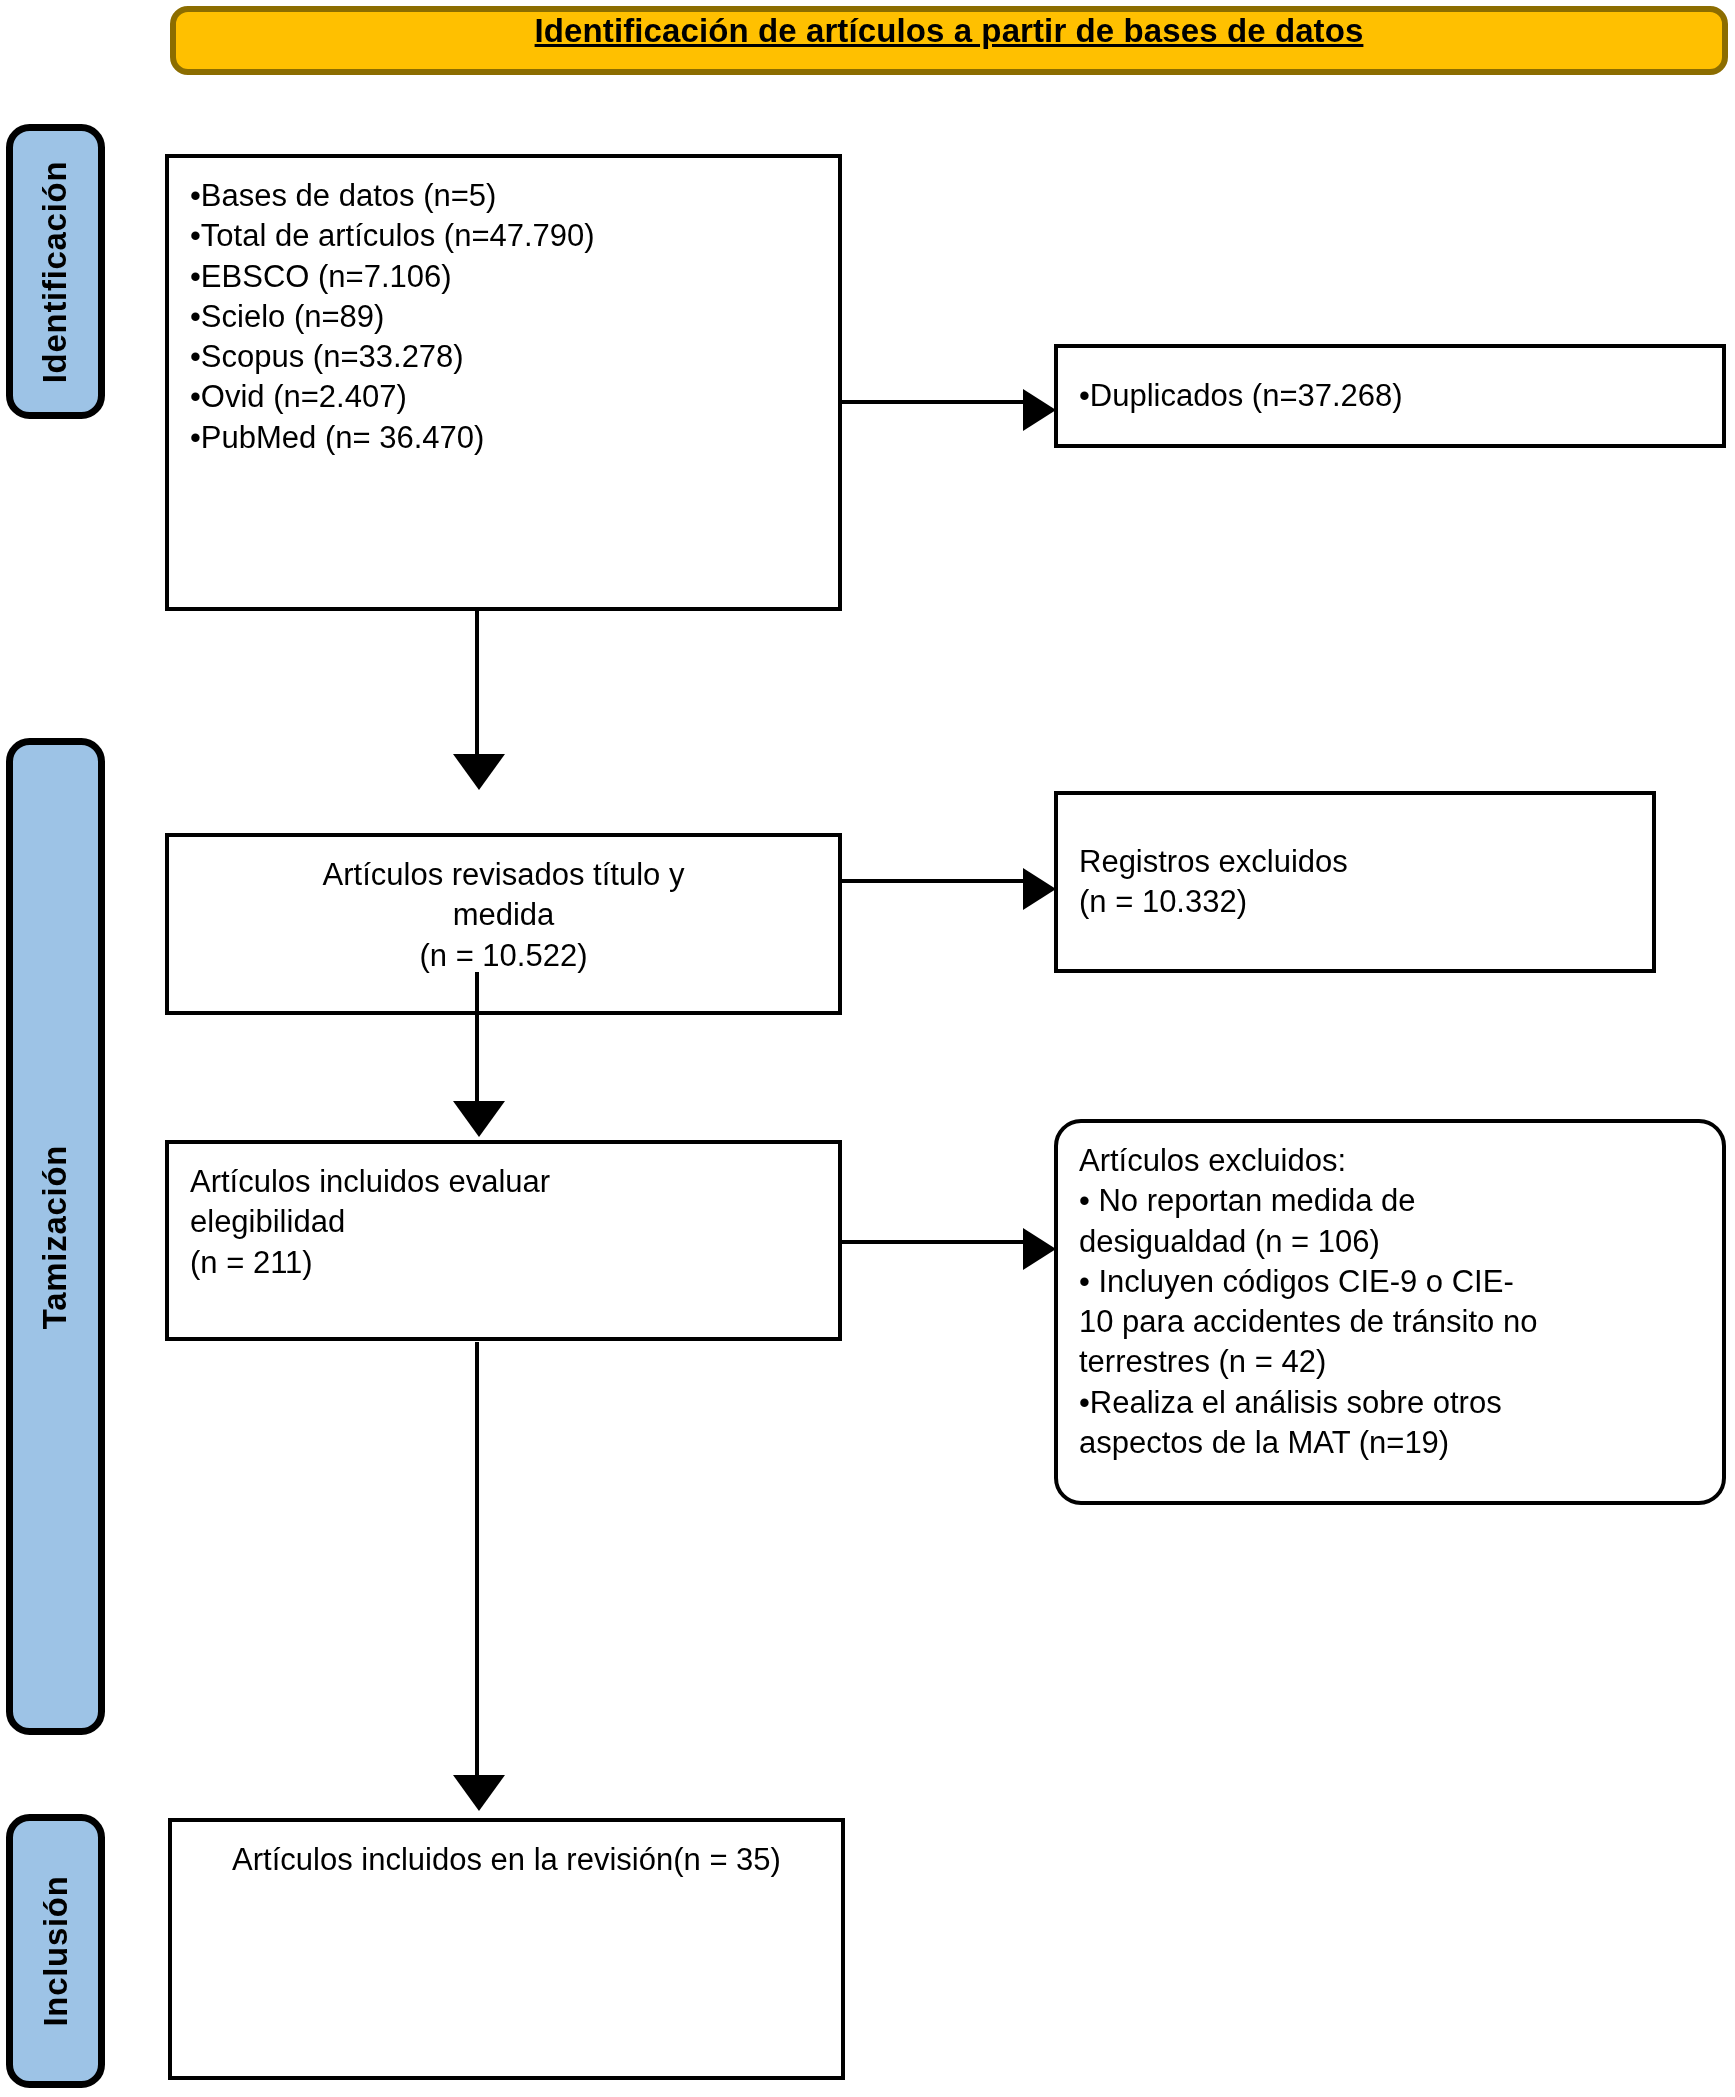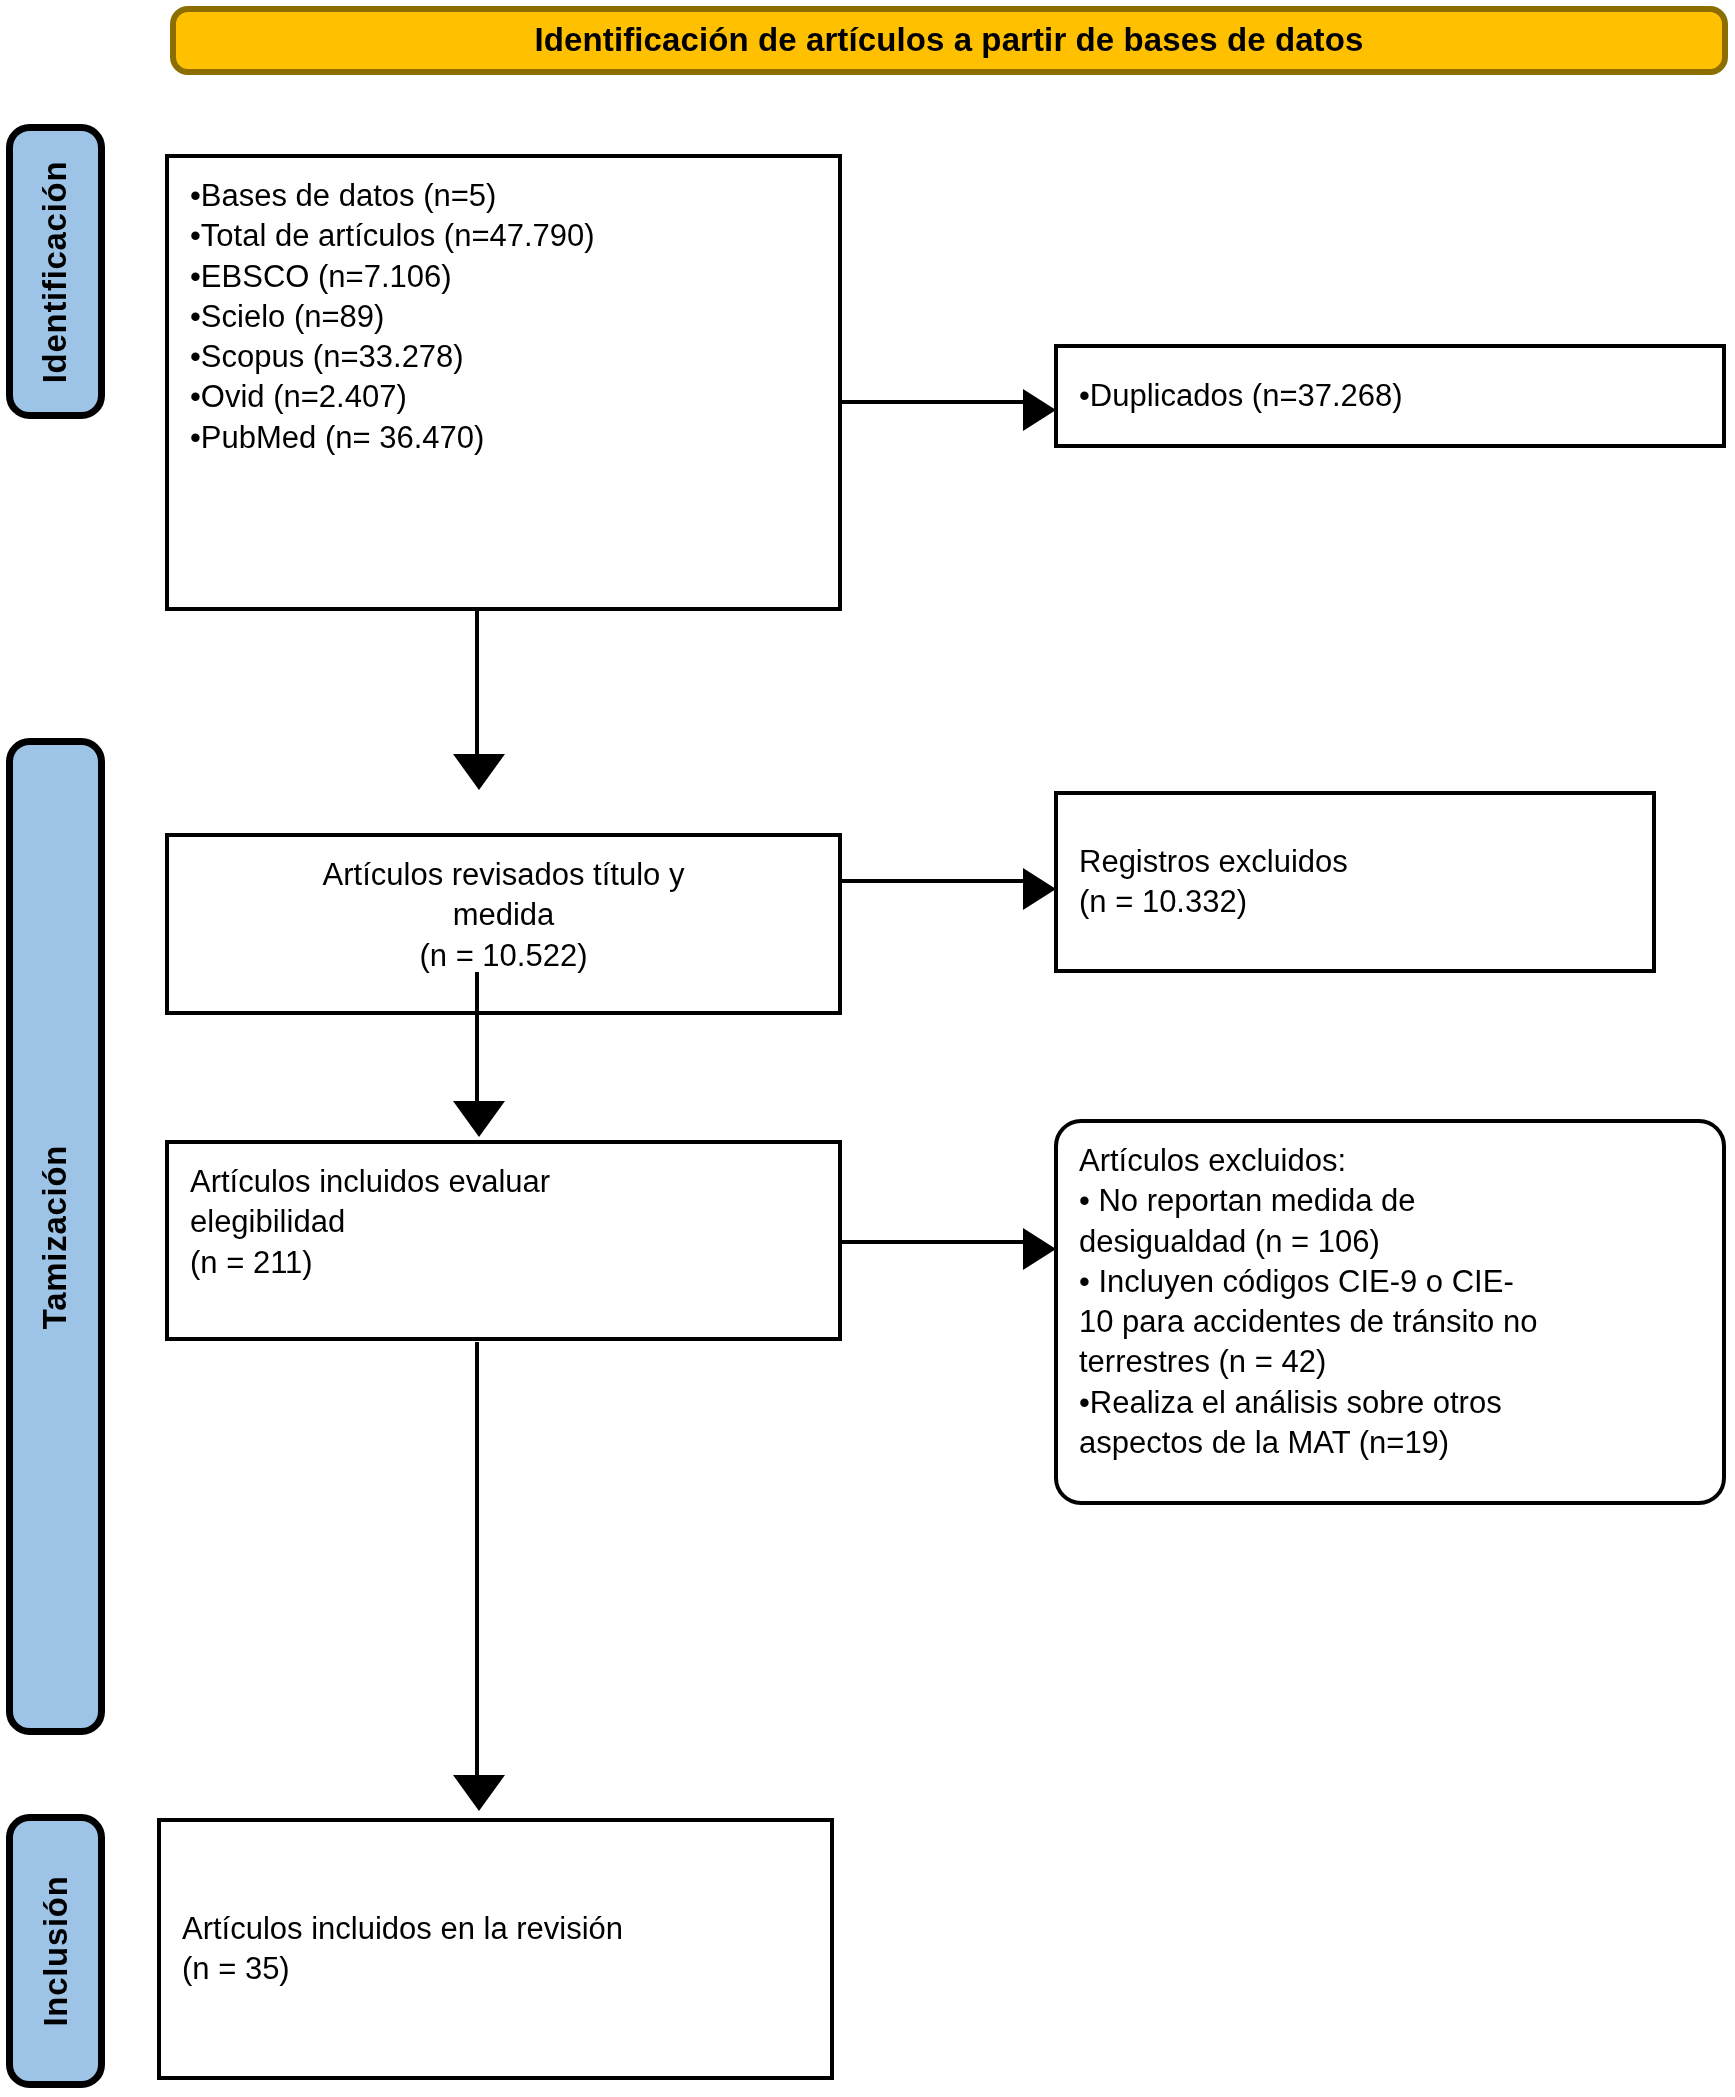--- a/index.html
+++ b/index.html
@@ -24,22 +24,22 @@
     position: absolute;
     left: 170px;
     top: 5.6px;
     width: 1558px;
     height: 69px;
     background: #FFC000;
     border: 6.2px solid #8C6D00;
     border-radius: 18px;
     box-sizing: border-box;
     display: flex;
-    align-items: center;
     justify-content: center;
+    text-decoration: underline;
   }
   .title-banner-text {
     font-size: 33px;
     font-weight: bold;
     letter-spacing: 0.1px;
     color: #000000;
     text-align: center;
     white-space: nowrap;
   }
 
@@ -82,22 +82,22 @@
   }
 
   #box-identified   { left: 165px;  top: 154px;  width: 677px;  height: 457px; }
   #box-duplicates   { left: 1054px; top: 344px;  width: 672px;  height: 104px;
                       display: flex; align-items: center; }
   #box-screened     { left: 165px;  top: 833px; width: 677px;  height: 182px; text-align: center; }
   #box-excluded-rec { left: 1054px; top: 791px; width: 602px;  height: 182px;
                       display: flex; flex-direction: column; justify-content: center; }
   #box-eligibility  { left: 165px;  top: 1140px; width: 677px;  height: 201px; }
   #box-excluded-art { left: 1054px; top: 1119px; width: 672px;  height: 386px; border-radius: 27px; }
-  #box-included     { left: 157px;  top: 1818px; width: 677px;  height: 262px;
-                      display: flex; flex-direction: column; justify-content: center; }
+  #box-included     { left: 168px;  top: 1818px; width: 677px;  height: 262px;
+                      display: flex; flex-direction: row; justify-content: center; }
 
   
   .conn-v-line {
     position: absolute;
     width: 4.2px;
     background: #000000;
   }
   .conn-h-line {
     position: absolute;
     height: 4.2px;

